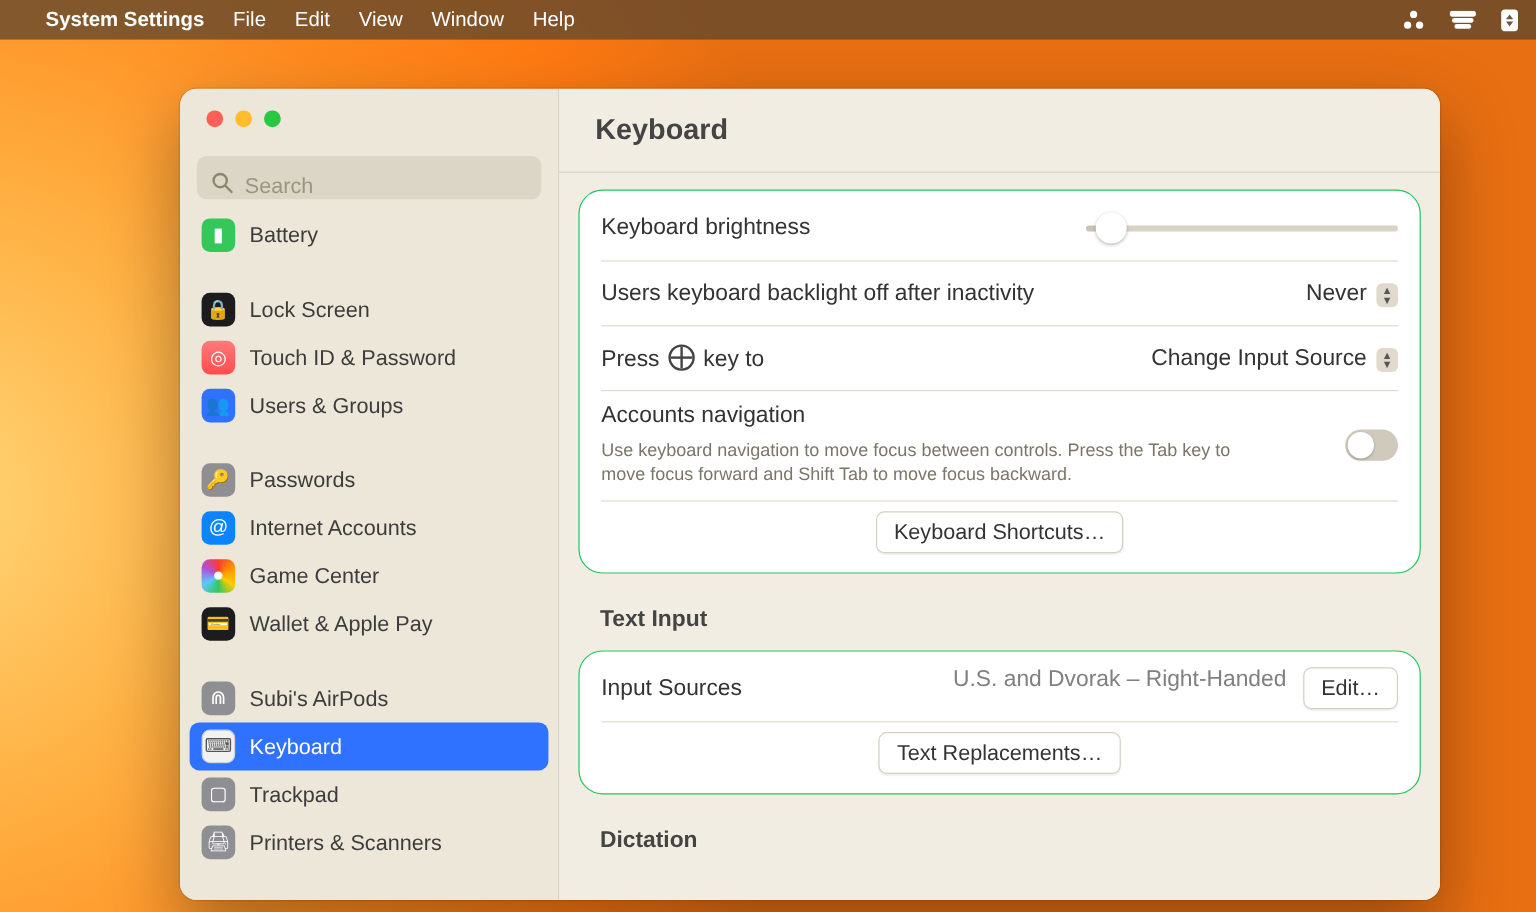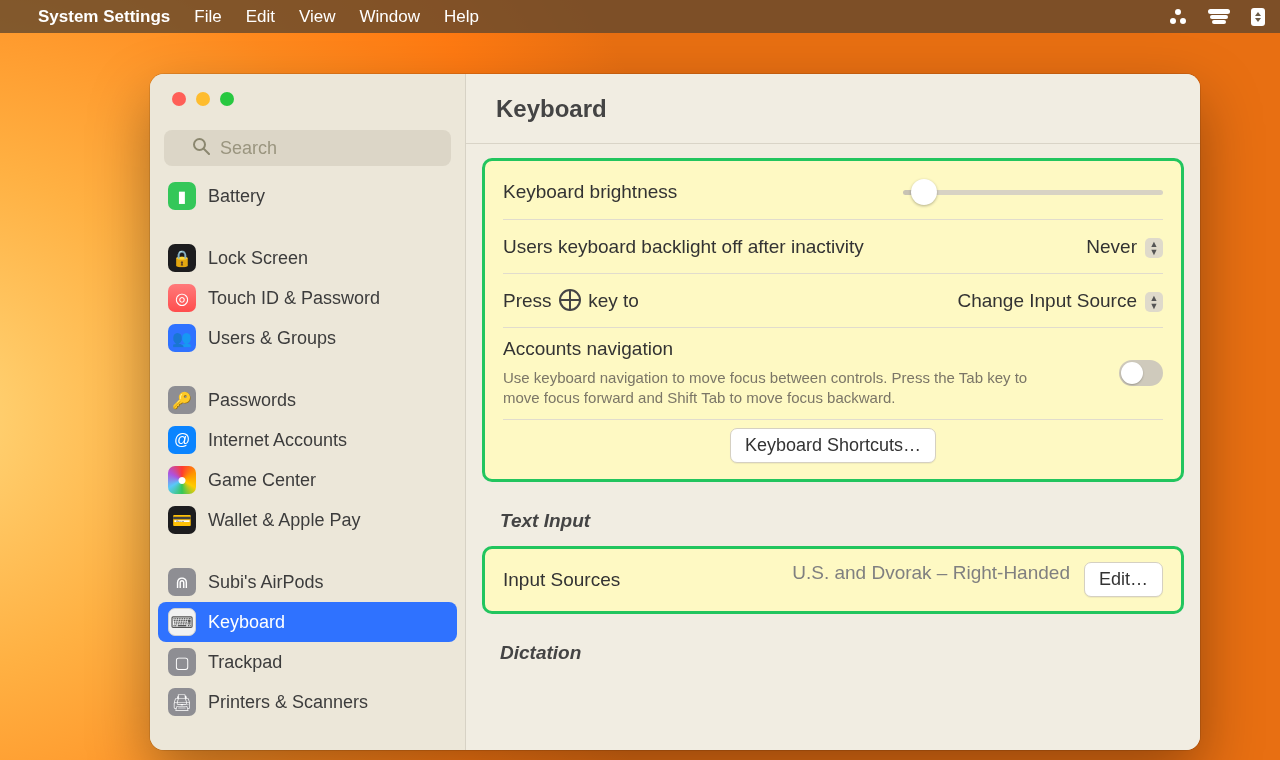--- a/index.html
+++ b/index.html
@@ -43,21 +43,21 @@
   }
   .titlebar { height:50px; display:flex; align-items:center; padding-left:22px; gap:10px; }
   .traffic { width:14px; height:14px; border-radius:50%; }
   .tl-red    { background:#ff5f57; }
   .tl-yellow { background:#febc2e; }
   .tl-green  { background:#28c840; }
 
   .search {
     margin:6px 14px 10px 14px; height:36px;
     background:#dcd6c7; border-radius:8px;
-    display:flex; align-items:center; padding:0 28px; gap:10px;
+    display:flex; align-items:flex-end; padding:0 12px; gap:10px;
     color:#83806f;
   }
   .search input {
     border:none; background:transparent; outline:none;
     font-size:18px; color:#4a4a4a; flex:1;
   }
   .search input::placeholder { color:#9a957f; }
 
   .navlist { flex:1; overflow-y:auto; padding:0 8px 14px 8px; }
   .navitem {
@@ -79,23 +79,23 @@
   .content-header {
     height:70px; display:flex; align-items:center;
     padding:0 30px; border-bottom:1px solid #d9d4c7;
     font-size:24px; font-weight:700; color:#444;
   }
 
   .scroll { flex:1; overflow-y:auto; padding:0 0 20px 0; }
 
   .panel {
     margin:14px 16px 0 16px;
-    background:#fef9c3;
-    border:3px solid #22c55e;
-    border-radius:10px;
+    background:#ffffff;
+    border:1px solid #22c55e;
+    border-radius:20px;
     padding: 4px 18px;
   }
   .row {
     display:flex; align-items:center; justify-content:space-between;
     min-height:54px;
     border-top:1px solid #e1dccd;
     gap:12px;
   }
   .row:first-child { border-top:none; }
   .row .label { font-size:19px; color:#333; }
@@ -140,21 +140,20 @@
 
   .btn {
     background:#fff; border:1px solid #d5d0c2; border-radius:7px;
     padding:6px 14px; font-size:18px; color:#333;
     box-shadow:0 1px 1px rgba(0,0,0,.06);
   }
 
   .section-title {
     font-size:19px; font-weight:700; color:#444;
     margin:28px 34px 0 34px;
-    font-style:italic;
   }
 
   .globe {
     display:inline-flex; width:22px; height:22px; border:2px solid #444;
     border-radius:50%; position:relative; vertical-align:-4px; margin:0 2px;
   }
   .globe::before, .globe::after {
     content:""; position:absolute; background:#444;
   }
   .globe::before { left:50%; top:0; width:2px; height:100%; transform:translateX(-50%); }
@@ -328,19 +327,22 @@
       <div class="section-title">Text Input</div>
 
       <div class="panel">
         <div class="row">
           <div class="label">Input Sources</div>
           <div style="display:flex;align-items:flex-start;gap:14px">
             <span class="value-muted">U.S. and Dvorak – Right-Handed</span>
             <button class="btn">Edit…</button>
           </div>
         </div>
+        <div class="row right-align">
+          <button class="btn">Text Replacements…</button>
+        </div>
       </div>
 
       <div class="section-title">Dictation</div>
 
     </div>
   </div>
 </div>
 
 </body></html>

